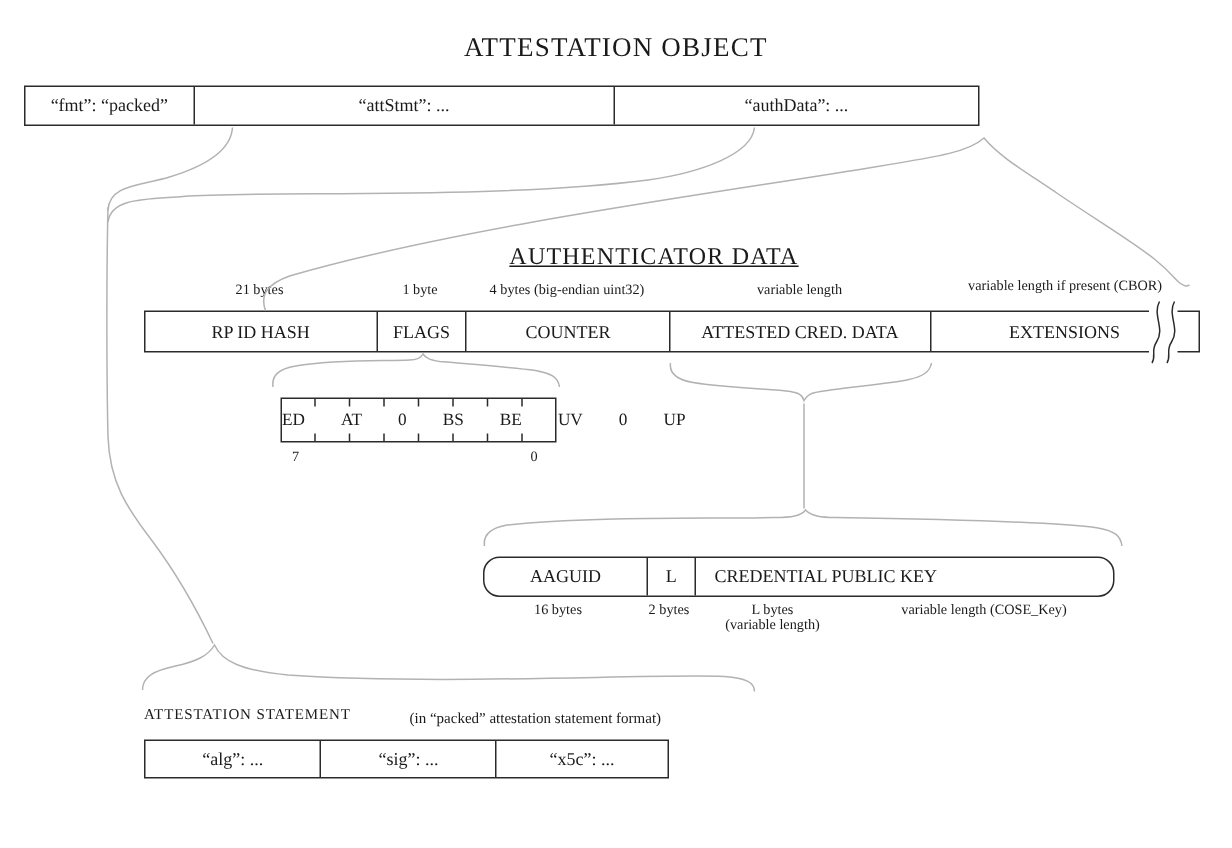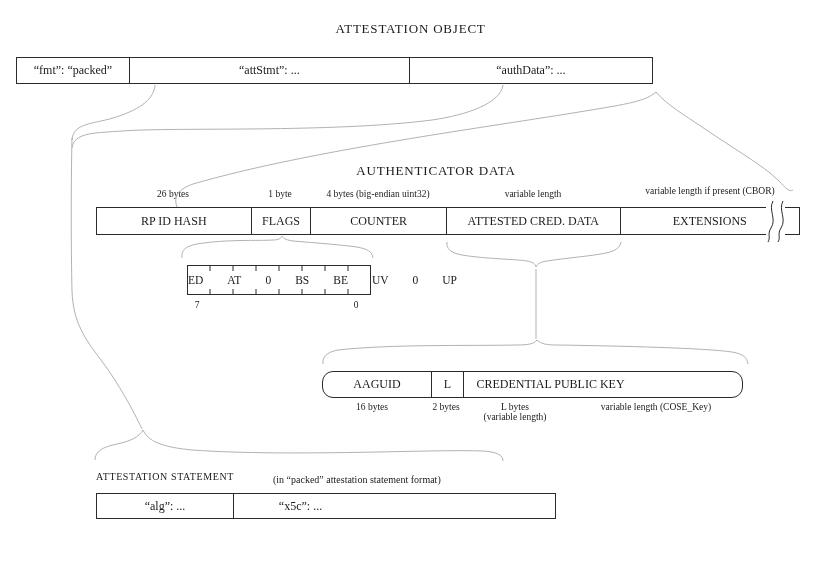--- a/index.html
+++ b/index.html
@@ -3,67 +3,67 @@
 <meta charset="utf-8">
 <style>
   html,body{margin:0;padding:0;background:#ffffff;}
   .stage{
     position:relative;width:821px;height:565px;background:#ffffff;overflow:hidden;
     font-family:"Liberation Serif","DejaVu Serif",serif;color:#1a1a1a;
   }
   .abs{position:absolute;}
   .diagram-title{
     top:21px;left:0;width:821px;text-align:center;
-    font-size:13px;letter-spacing:0.8px;
+    font-size:18px;letter-spacing:0.8px;
   }
   .row{display:flex;box-sizing:border-box;border:1px solid #2b2b2b;background:#fff;}
   .cell{
     box-sizing:border-box;display:flex;align-items:center;justify-content:center;
     font-size:12px;white-space:nowrap;overflow:visible;
   }
   .cell + .cell{border-left:1px solid #2b2b2b;}
   .top-row{top:57px;left:16px;width:637px;height:27px;}
   .auth-row{top:207px;left:96px;width:704px;height:28px;}
   .auth-title{
     top:163px;left:96px;width:680px;text-align:center;
-    font-size:13px;letter-spacing:0.8px;
+    font-size:16px;letter-spacing:0.8px;text-decoration:underline;
   }
   .size-label{
     font-size:9.5px;text-align:center;width:220px;white-space:nowrap;
   }
   .bits-row{top:265px;left:187px;width:184px;height:30px;gap:24px;}
   .bits-row .cell{border-left:none;font-size:11.5px;}
   .bit-index{font-size:9.5px;width:20px;text-align:center;}
   .aaguid-row{top:371px;left:322px;width:421px;height:27px;border-radius:11px;}
   .stmt-title{
     top:471px;left:96px;font-size:10px;letter-spacing:0.6px;white-space:nowrap;
   }
   .stmt-note{
     top:474px;left:273px;font-size:10px;white-space:nowrap;
   }
-  .stmt-row{top:493px;left:96px;width:460px;height:26px;}
+  .stmt-row{top:493px;left:96px;width:350px;height:26px;}
   svg.overlay{position:absolute;top:0;left:0;z-index:5;pointer-events:none;}
   .under{z-index:1;}
 </style>
 </head>
 <body>
 
 <div class="stage">
 
   <div class="abs diagram-title under">ATTESTATION OBJECT</div>
 
   <div class="abs row top-row under">
     <div class="cell" style="width:139px">“fmt”: “packed”</div>
     <div class="cell" style="width:348px">“attStmt”: ...</div>
     <div class="cell" style="width:302px">“authData”: ...</div>
   </div>
 
   <div class="abs auth-title under">AUTHENTICATOR DATA</div>
 
-  <div class="abs size-label under" style="top:189px;left:63px">26 bytes</div>
+  <div class="abs size-label under" style="top:189px;left:63px">21 bytes</div>
   <div class="abs size-label under" style="top:189px;left:170px">1 byte</div>
   <div class="abs size-label under" style="top:189px;left:268px">4 bytes (big-endian uint32)</div>
   <div class="abs size-label under" style="top:189px;left:423px">variable length</div>
   <div class="abs size-label under" style="top:186px;left:600px">variable length if present (CBOR)</div>
 
   <div class="abs row auth-row under">
     <div class="cell" style="width:154px">RP ID HASH</div>
     <div class="cell" style="width:60px">FLAGS</div>
     <div class="cell" style="width:136px">COUNTER</div>
     <div class="cell" style="width:174px">ATTESTED CRED. DATA</div>
@@ -91,20 +91,21 @@
   <div class="abs size-label under" style="top:402px;left:262px">16 bytes</div>
   <div class="abs size-label under" style="top:402px;left:336px">2 bytes</div>
   <div class="abs size-label under" style="top:402px;left:405px">L bytes</div>
   <div class="abs size-label under" style="top:412px;left:405px">(variable length)</div>
   <div class="abs size-label under" style="top:402px;left:546px">variable length (COSE_Key)</div>
 
   <div class="abs stmt-title under">ATTESTATION STATEMENT</div>
   <div class="abs stmt-note under">(in “packed” attestation statement format)</div>
   <div class="abs row stmt-row under">
     <div class="cell" style="width:136px">“alg”: ...</div>
+    <div class="cell" style="width:136px">“sig”: ...</div>
     <div class="cell" style="width:134px">“x5c”: ...</div>
   </div>
 
   <svg class="overlay" width="821" height="565" viewBox="0 0 821 565">
     <g fill="none" stroke="#b2b2b2" stroke-width="1">
 
       <path d="M155,85 C154,101 136,111 113,118 C93,124 73,123 72,140"></path>
 
       <path d="M503,85 C501,103 467,115 432,120 C330,133 175,127 122,131 C96,133 74,132 72,148"></path>
 

